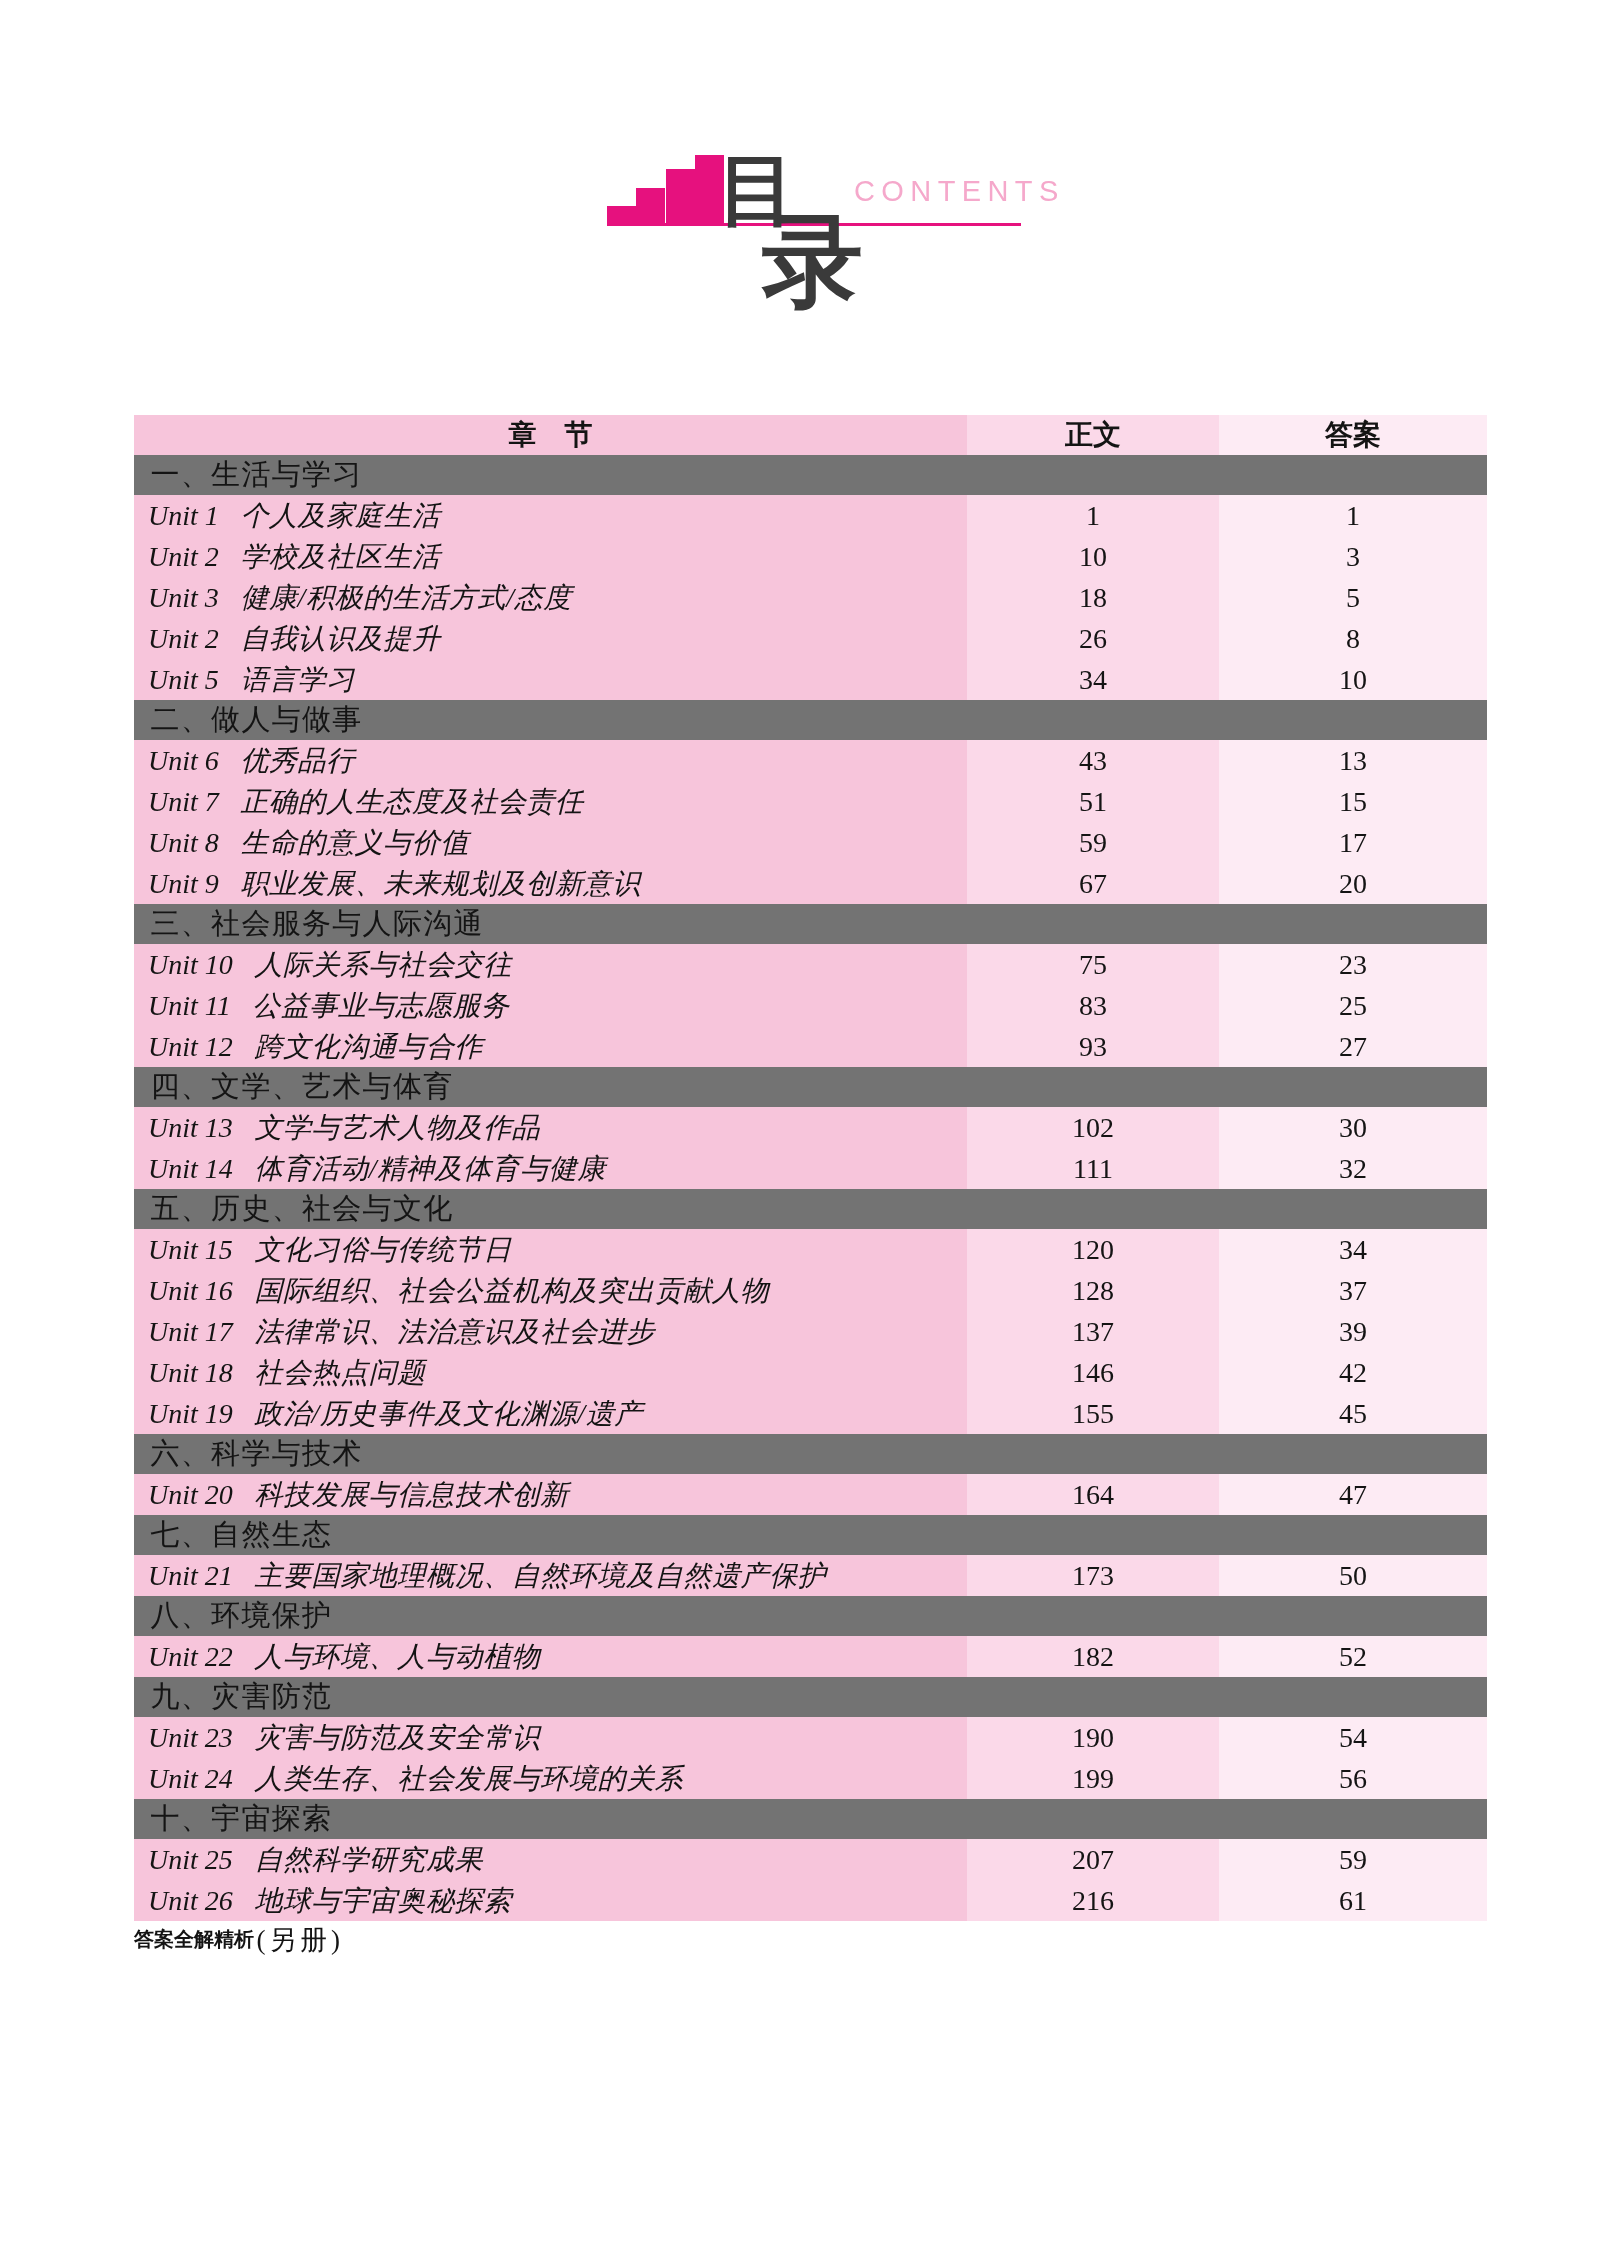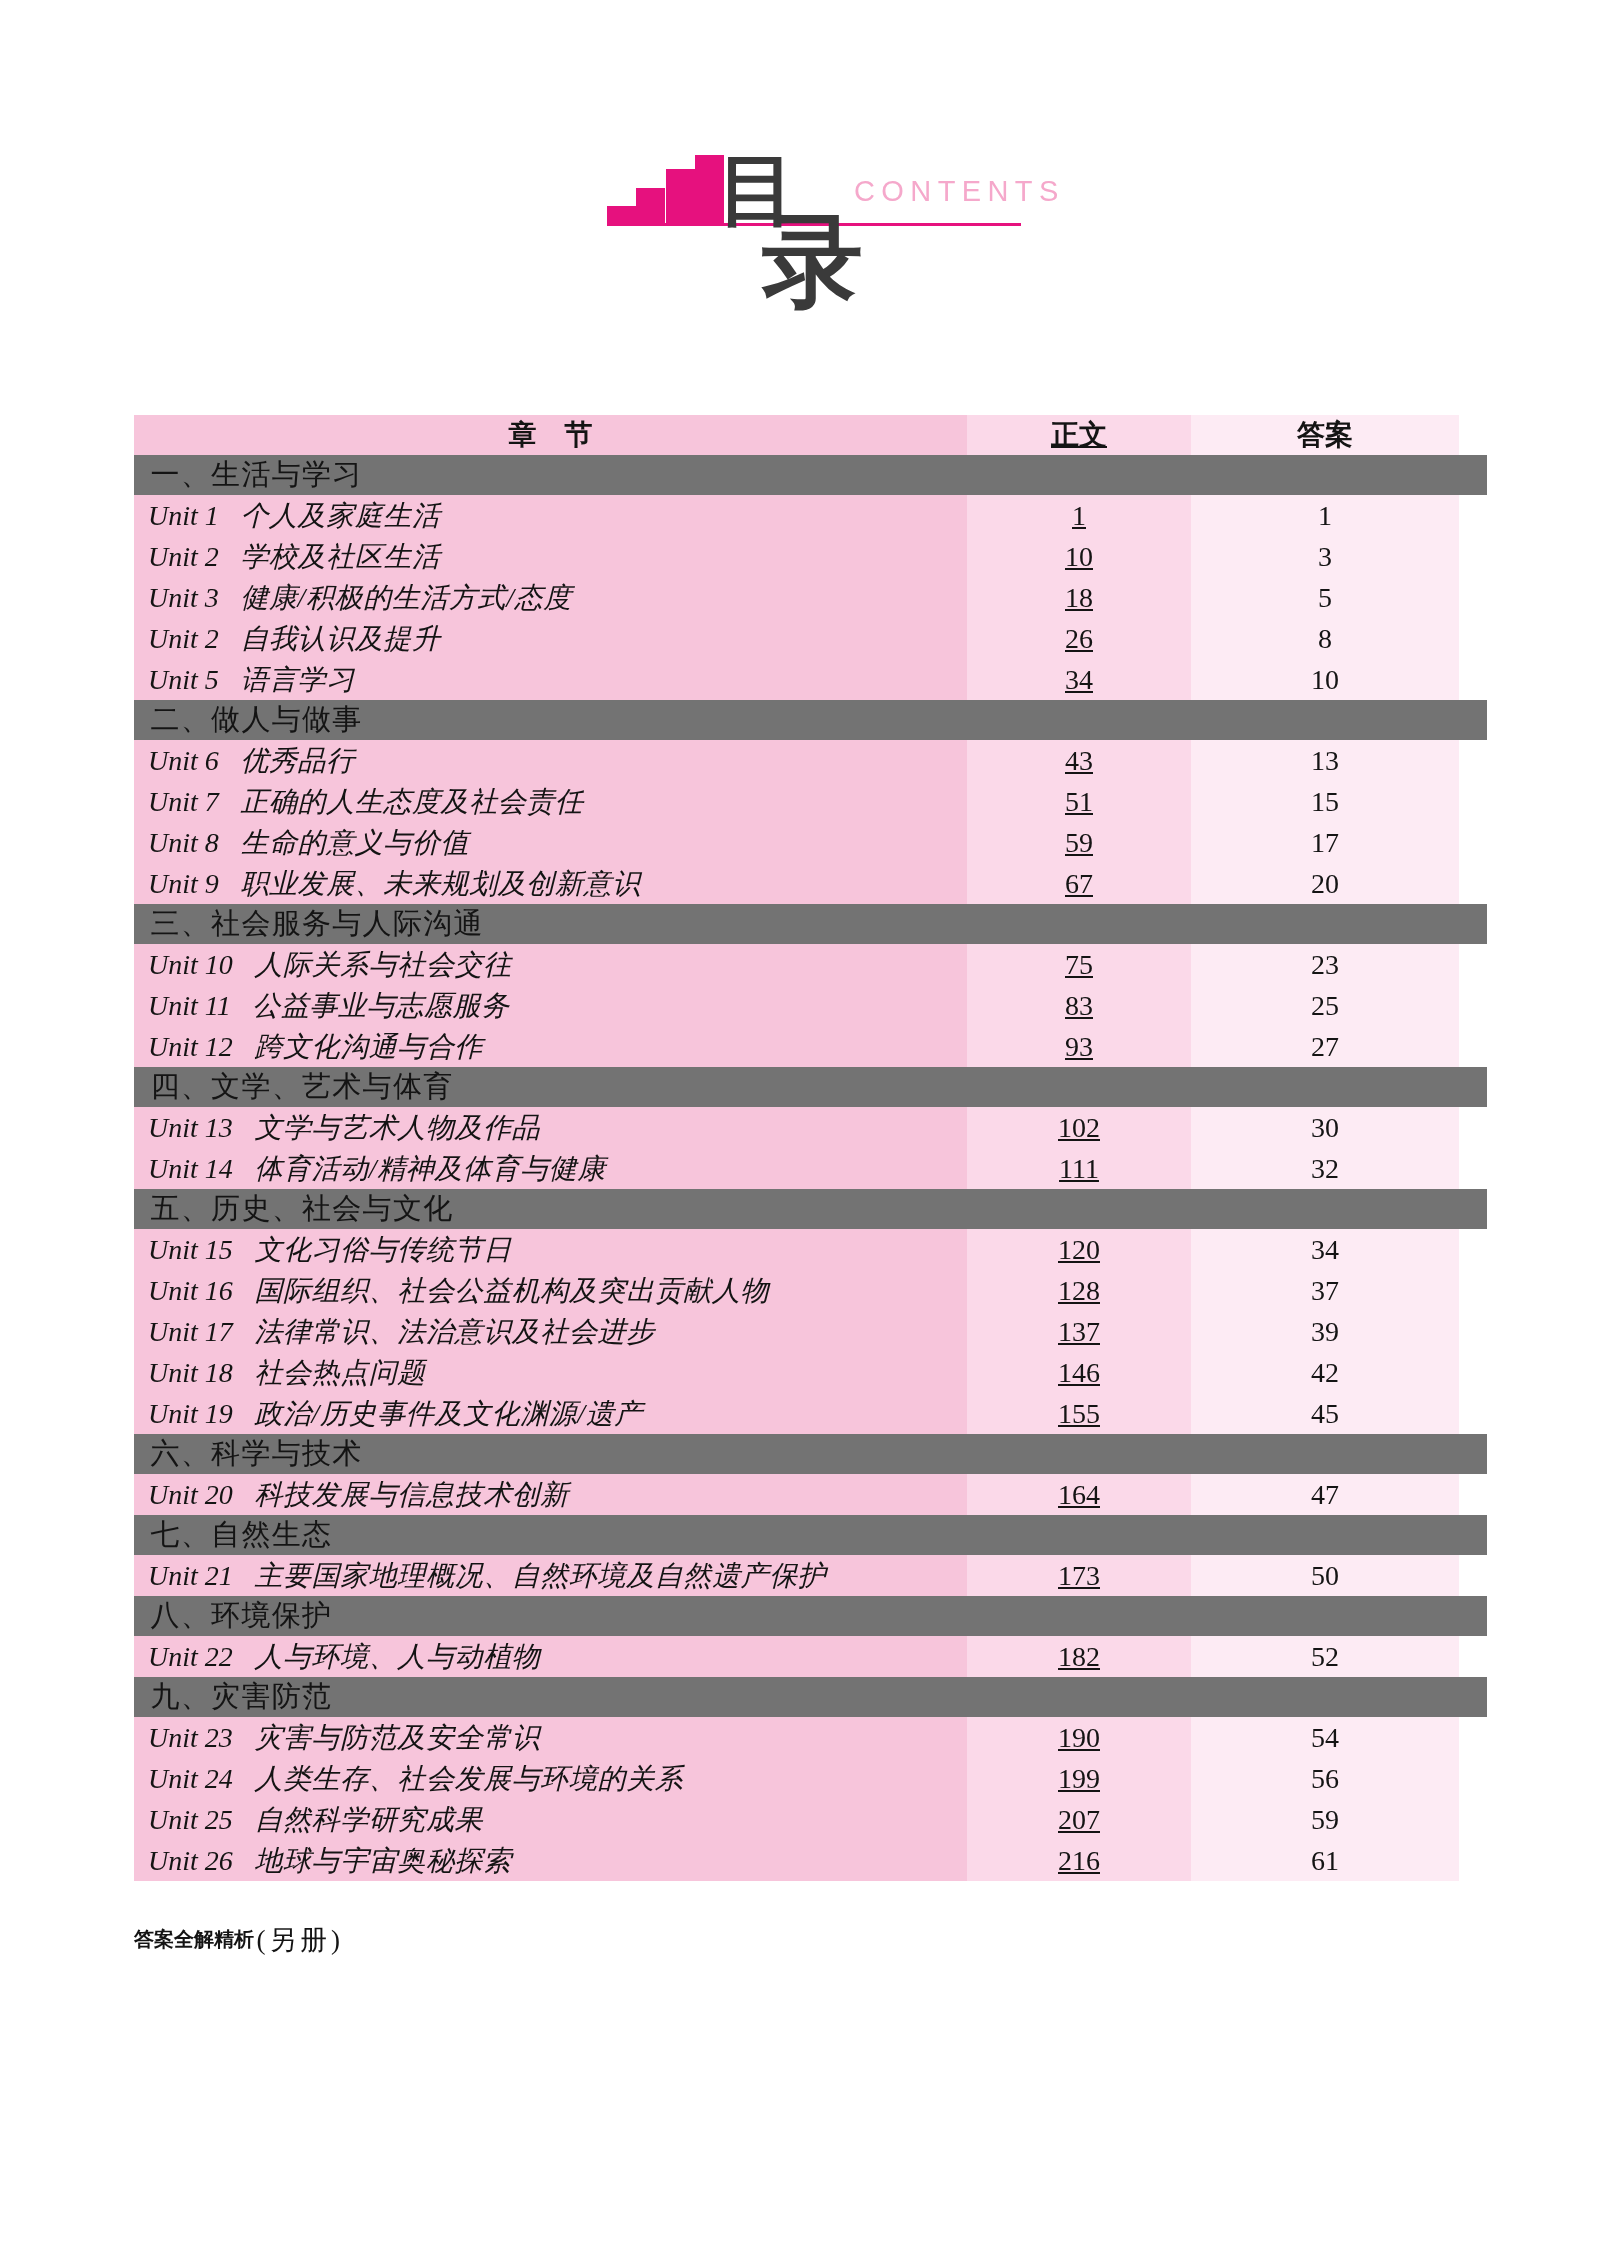--- a/index.html
+++ b/index.html
@@ -34,21 +34,21 @@
     font-family:"Liberation Sans","DejaVu Sans",sans-serif;font-weight:400;
     font-size:29px;letter-spacing:6.4px;color:var(--contents-pink);line-height:1;
   }
 
   
   .toc{position:absolute;left:134px;top:415px;width:1353px;}
   .thead{display:flex;height:40px;font-weight:700;font-size:28px;
     font-family:"Liberation Sans","DejaVu Sans",sans-serif;text-align:center;}
   .thead .cell{display:flex;align-items:center;justify-content:center;}
   .c1{width:833px;}
-  .c2{width:224px;text-decoration:underline;}
+  .c2{width:252px;}
   .c3{width:268px;}
   .bg1{background:var(--col-chapter-bg);}
   .bg2{background:var(--col-text-bg);}
   .bg3{background:var(--col-answer-bg);}
 
   .section-row{height:40px;display:flex;align-items:flex-start;background:#737373;}
   .section-title{padding-left:16.5px;font-size:29px;letter-spacing:1.3px;}
 
   .unit-row{display:flex;height:41px;font-size:28px;}
   .unit-row .chap{display:flex;align-items:center;box-sizing:border-box;padding-left:14px;font-style:italic;}
@@ -331,20 +331,23 @@
 
   <div class="unit-row">
     <div class="chap c1 bg1">
       <span class="u-label">Unit 24</span>
       <span class="u-title">人类生存、社会发展与环境的关系</span>
     </div>
     <div class="num c2 bg2">199</div>
     <div class="num c3 bg3">56</div>
   </div>
 
+  <div class="section-row">
+    <span class="section-title">十、宇宙探索</span>
+  </div>
 
   <div class="unit-row">
     <div class="chap c1 bg1">
       <span class="u-label">Unit 25</span>
       <span class="u-title">自然科学研究成果</span>
     </div>
     <div class="num c2 bg2">207</div>
     <div class="num c3 bg3">59</div>
   </div>
 

